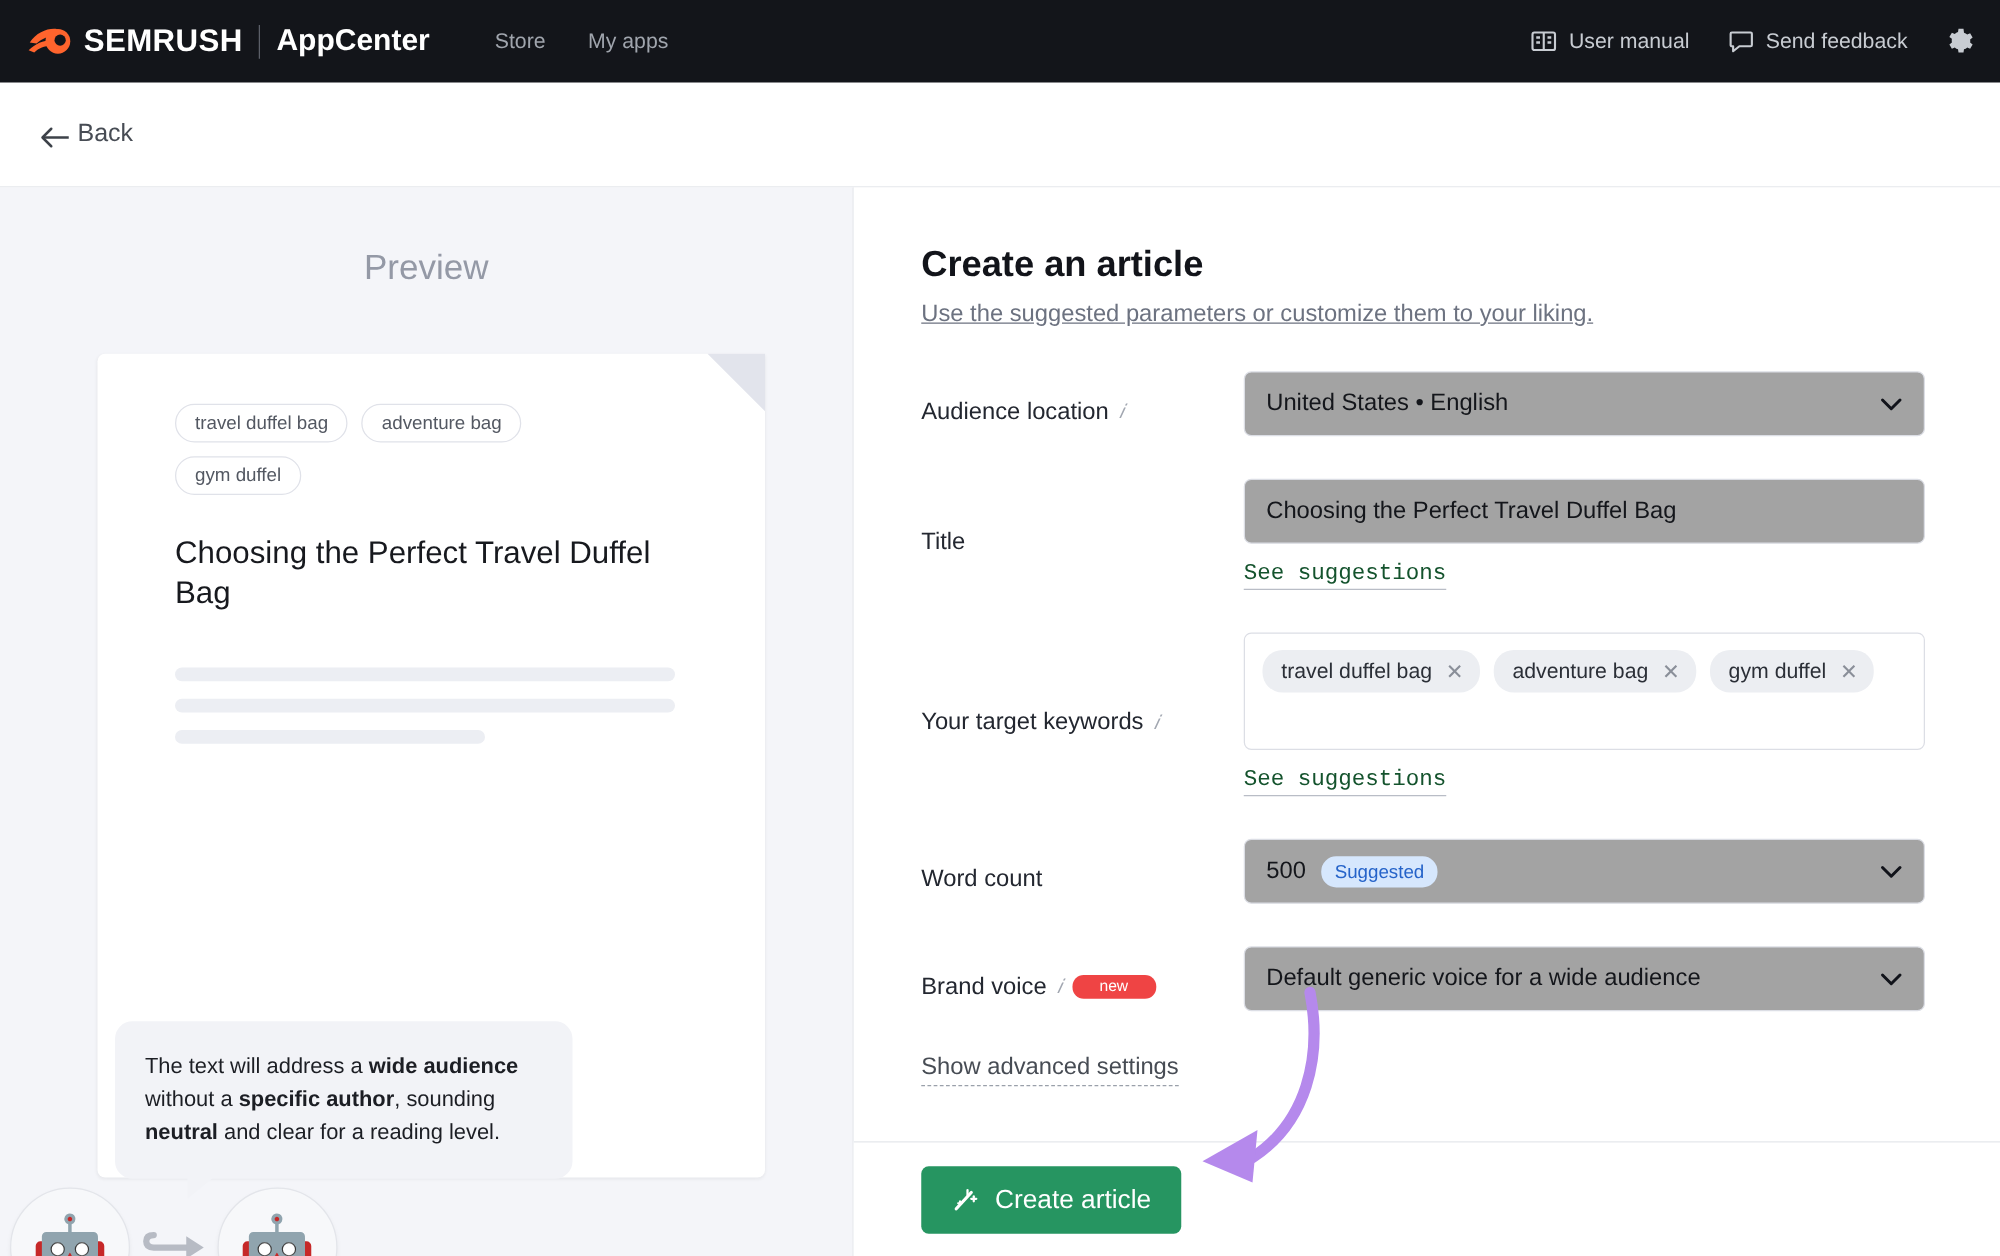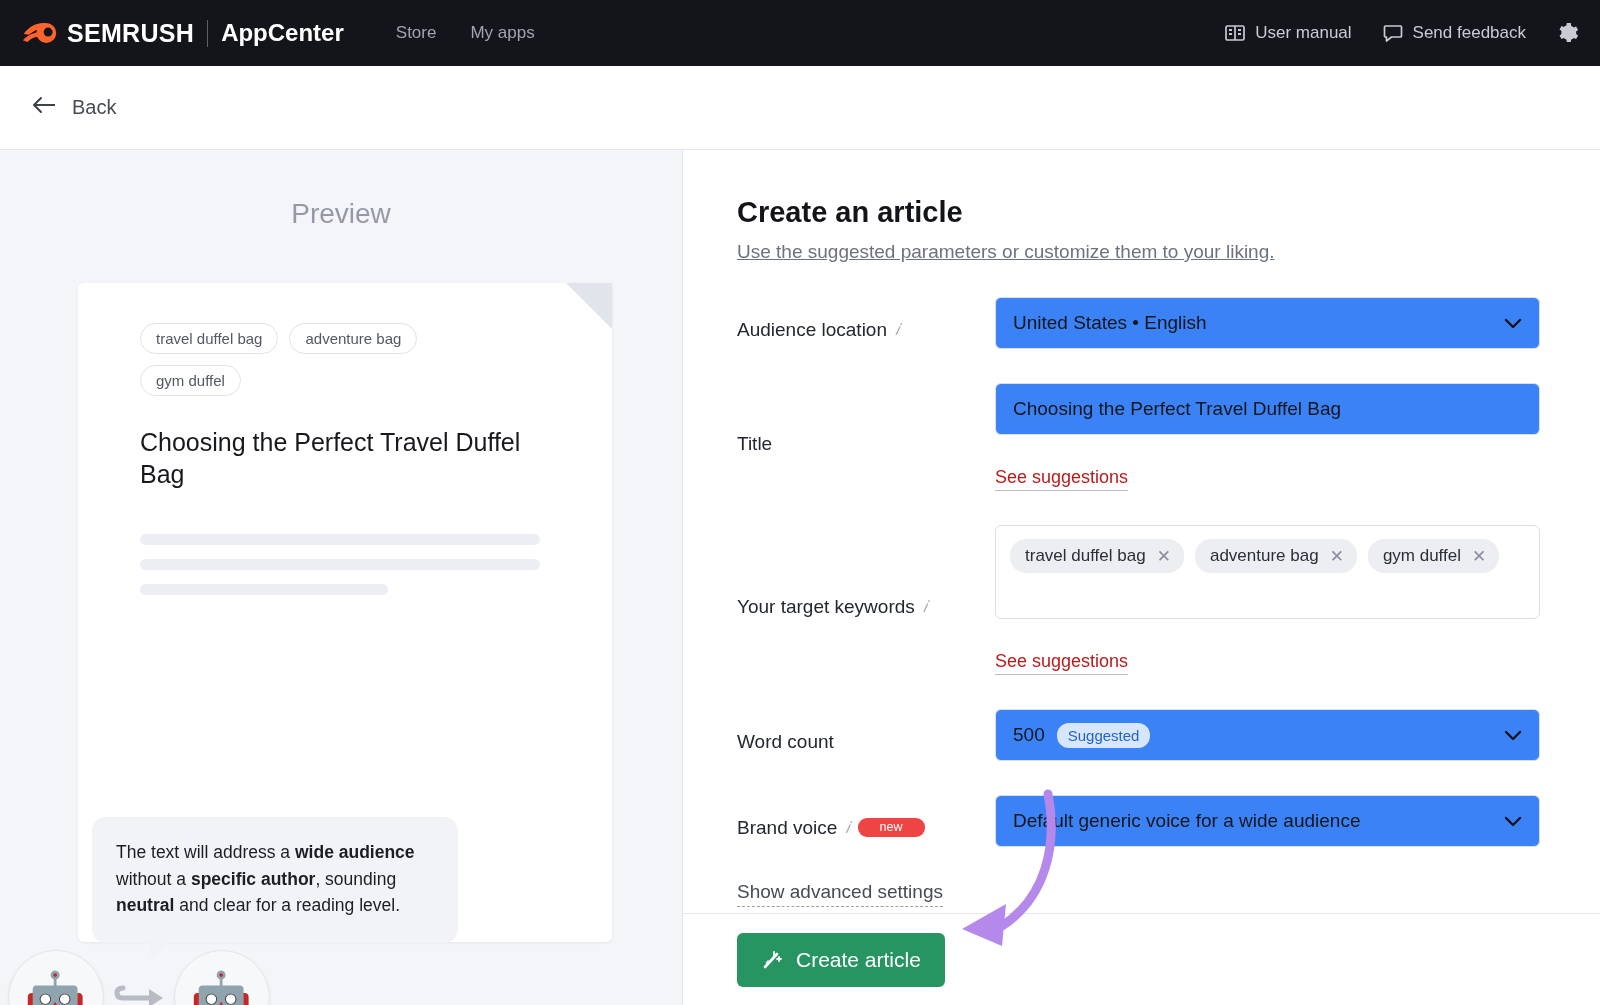--- a/index.html
+++ b/index.html
@@ -44,21 +44,21 @@
   }
   .nav-item { display: flex; align-items: center; gap: 9px; cursor: pointer; }
   .nav-item-label { color: #c8ccd2; font-size: 17px; }
   .icon-svg { display: block; }
 
   
   .backbar {
     height: 84px; background: #ffffff; display: flex; align-items: center;
     padding-left: 32px; border-bottom: 1px solid #e5e7ec;
   }
-  .back-btn { display: flex; align-items: flex-start; gap: 14px; cursor: pointer; }
+  .back-btn { display: flex; align-items: flex-end; gap: 4px; cursor: pointer; }
   .back-label { color: #474c54; font-size: 20px; }
 
   
   .body-split { display: flex; height: 855px; }
 
   
   .left-pane {
     width: 683px; background: #f4f5f9; position: relative;
     border-right: 1px solid #e5e7ec;
   }
@@ -135,32 +135,32 @@
   }
   .badge-new {
     background: #ef4444; color: #fff; font-size: 12.5px; font-weight: normal;
     border-radius: 9px; padding: 3px 22px; line-height: 1.1;
   }
   .field-ctl { flex: 1; max-width: 562px; }
 
   .select-box, .text-box {
     border: 1px solid #dcdee5; border-radius: 6px; height: 52px;
     display: flex; align-items: center; padding: 0 17px;
-    font-size: 19px; color: #14161b; background: #3b82f6; cursor: pointer;
+    font-size: 19px; color: #14161b; background: #a3a3a3; cursor: pointer;
     position: relative;
   }
   .text-box { cursor: text; }
   .chev { margin-left: auto; color: #11131a; display: flex; }
   .badge-suggested {
     background: #d6e7fd; color: #2563c9; font-size: 15px;
     border-radius: 12px; padding: 4px 11px; margin-left: 12px;
   }
   .sublink {
-    display: inline-block; margin-top: 32px; font-size: 18px; color: #b91c1c;
-    border-bottom: 1px solid #b9bdc6; cursor: pointer; padding-bottom: 2px;
+    display: inline-block; margin-top: 14px; font-size: 18px; color: #14532d;
+    border-bottom: 1px solid #b9bdc6; cursor: pointer; padding-bottom: 2px; font-family: Liberation Mono, monospace;
   }
   .keywords-box {
     border: 1px solid #dcdee5; border-radius: 6px; min-height: 94px;
     padding: 13px 14px; display: flex; flex-wrap: wrap; gap: 11px;
     align-content: flex-start; background: #fff;
   }
   .kw {
     background: #eceef2; border-radius: 16px; padding: 7px 13px 7px 15px;
     font-size: 17px; color: #2b2f37; display: flex; align-items: center; gap: 11px;
     cursor: default;

